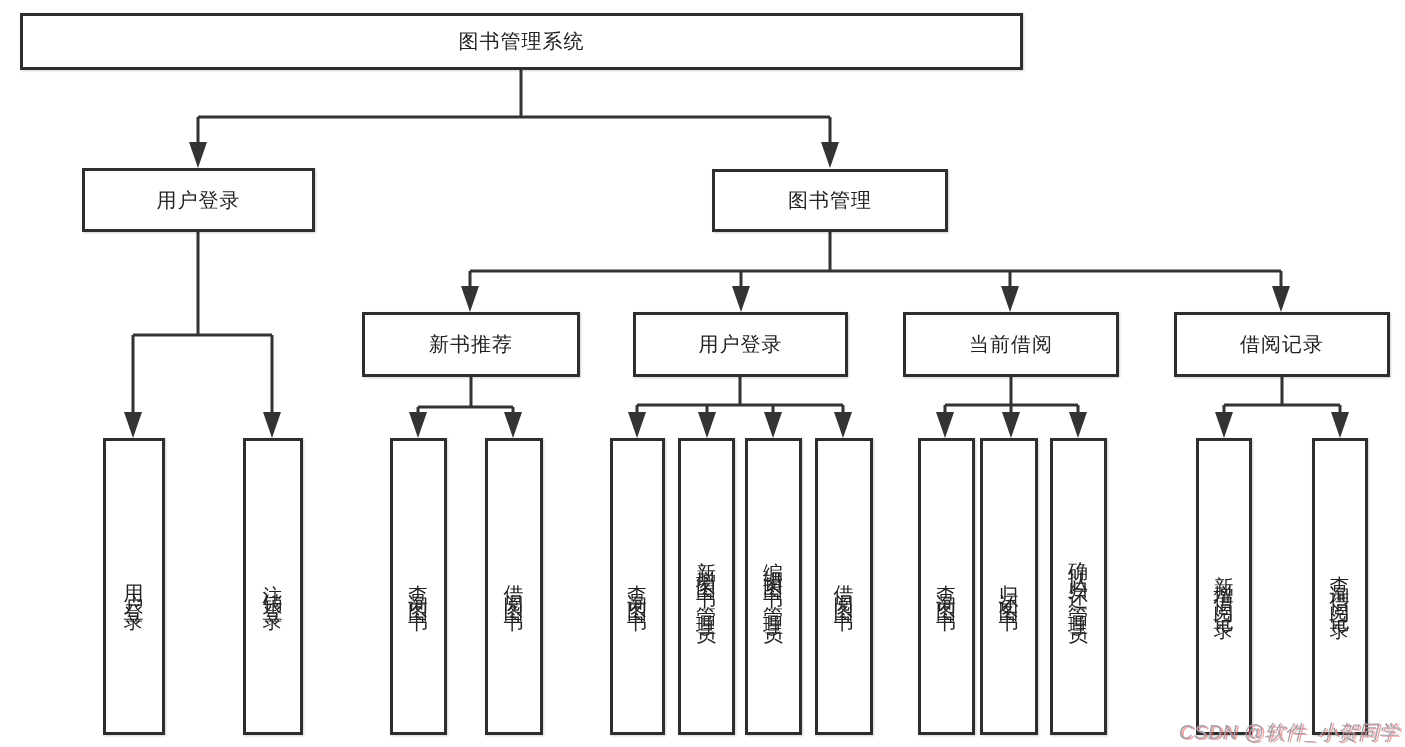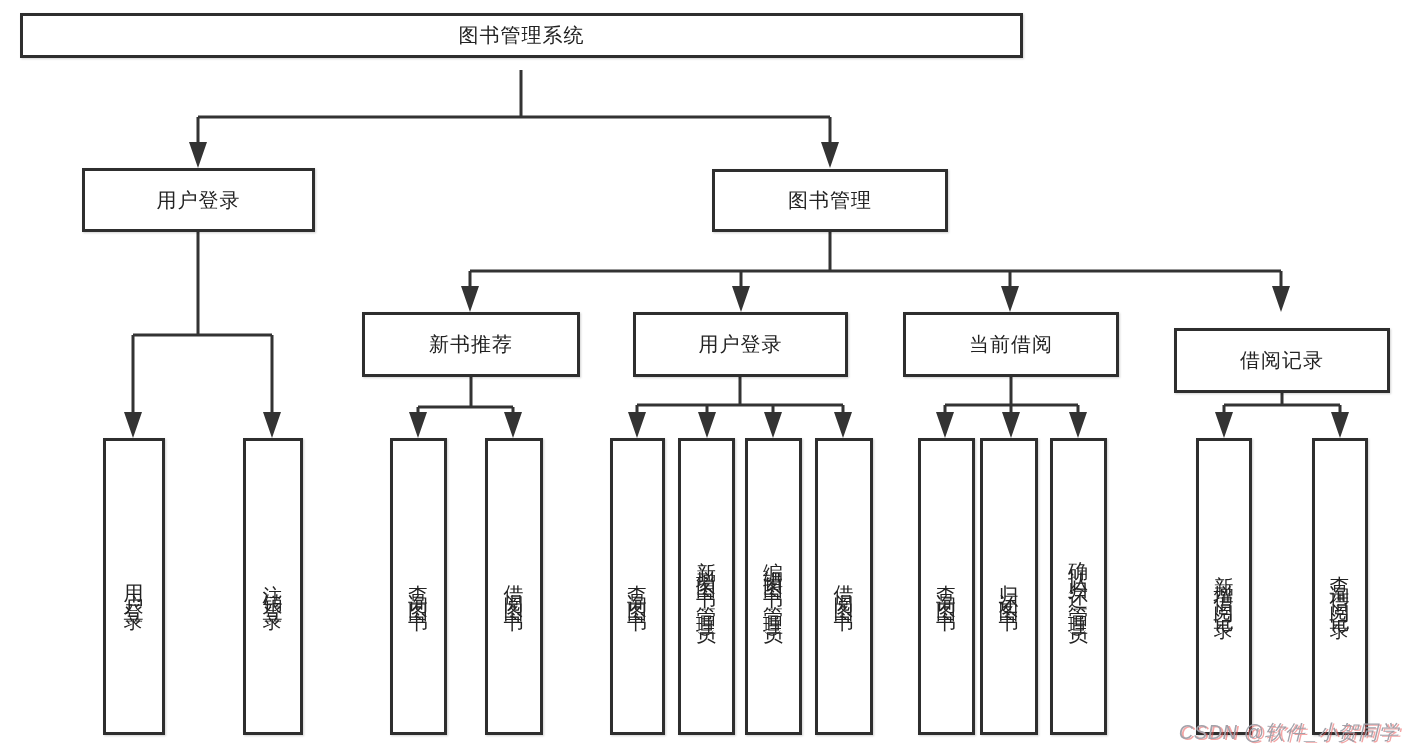--- a/index.html
+++ b/index.html
@@ -89,41 +89,41 @@
       <path d="M1011 377 V405 M945 405 H1078 M945 405 V416 M1011 405 V416 M1078 405 V416" stroke="#333333" stroke-width="3" fill="none"></path>
       <path d="M936 412 L954 412 L945 438 Z M1002 412 L1020 412 L1011 438 Z M1069 412 L1087 412 L1078 438 Z" fill="#333333"></path>
     </g>
 
     <g>
       <path d="M1282 377 V405 M1224 405 H1340 M1224 405 V416 M1340 405 V416" stroke="#333333" stroke-width="3" fill="none"></path>
       <path d="M1215 412 L1233 412 L1224 438 Z M1331 412 L1349 412 L1340 438 Z" fill="#333333"></path>
     </g>
   </svg>
 
-  <div class="node hbox" style="left:20px; top:13px; width:1003px; height:45px;">
+  <div class="node hbox" style="left:20px; top:13px; width:1003px; height:57px;">
     <span>图书管理系统</span>
   </div>
 
   <div class="node hbox" style="left:82px; top:168px; width:233px; height:64px;">
     <span>用户登录</span>
   </div>
   <div class="node hbox" style="left:362px; top:312px; width:218px; height:65px;">
     <span>新书推荐</span>
   </div>
 
   <div class="node hbox" style="left:712px; top:169px; width:236px; height:63px;">
     <span>图书管理</span>
   </div>
   <div class="node hbox" style="left:633px; top:312px; width:215px; height:65px;">
     <span>用户登录</span>
   </div>
   <div class="node hbox" style="left:903px; top:312px; width:216px; height:65px;">
     <span>当前借阅</span>
   </div>
-  <div class="node hbox" style="left:1174px; top:328px; width:216px; height:65px;">
+  <div class="node hbox" style="left:1174px; top:312px; width:216px; height:65px;">
     <span>借阅记录</span>
   </div>
 
   <div class="node vbox" style="left:103px; top:438px; width:62px; height:297px;">
     <span>用户登录</span>
   </div>
   <div class="node vbox" style="left:243px; top:438px; width:60px; height:297px;">
     <span>注销登录</span>
   </div>
 

